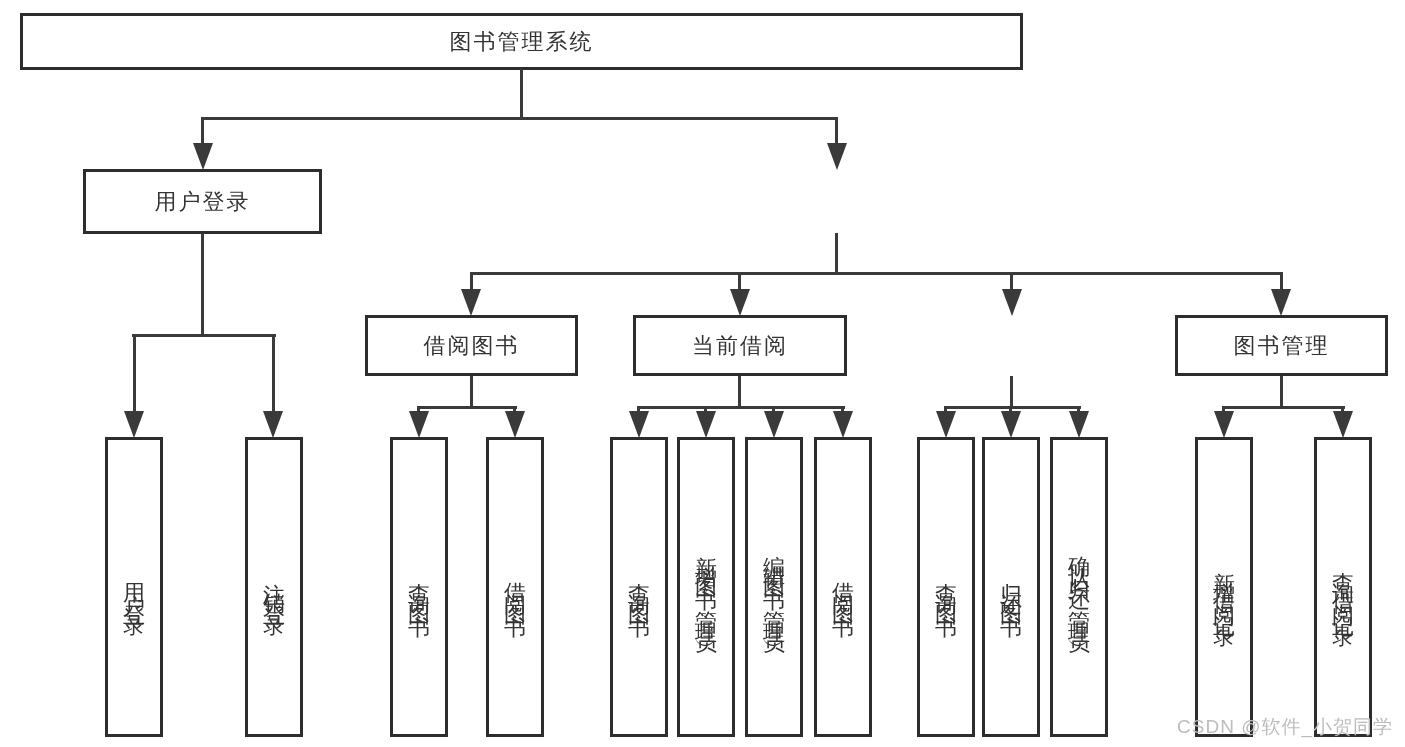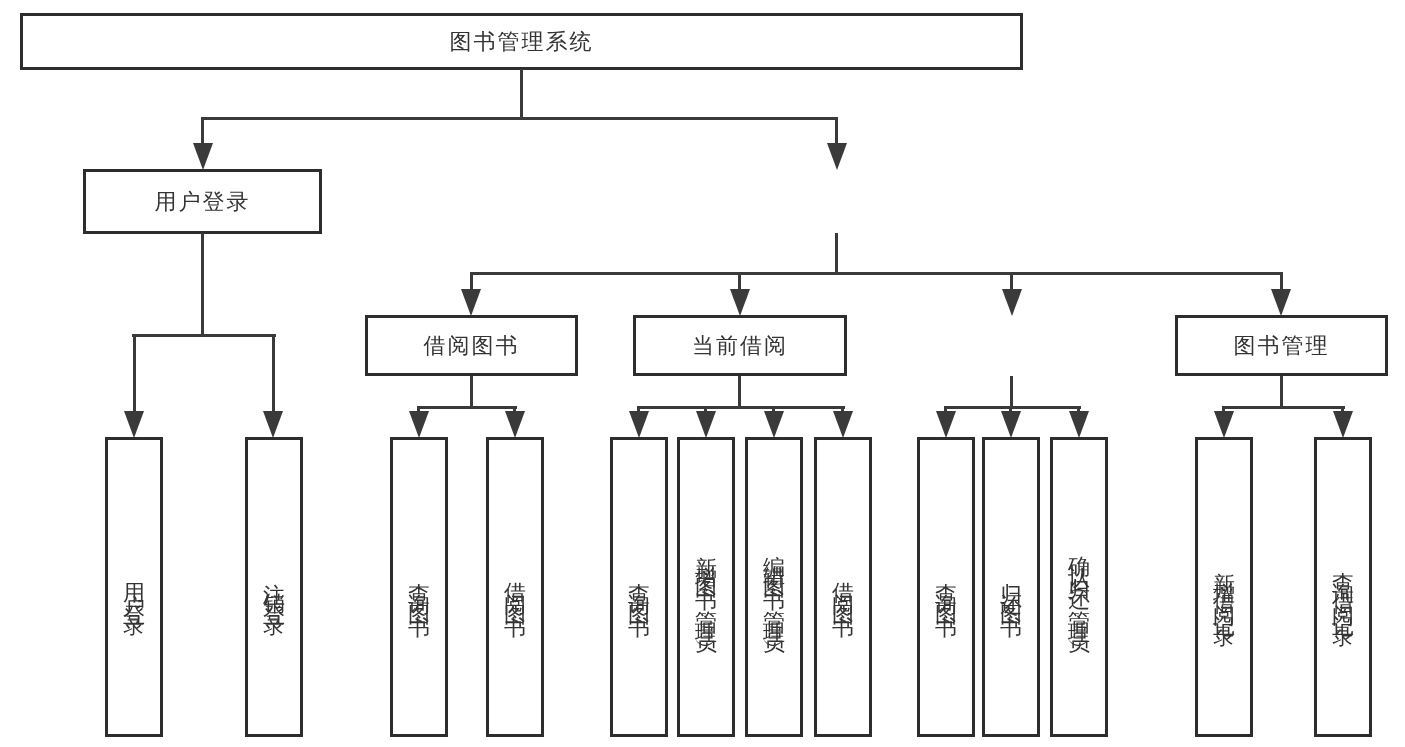--- a/index.html
+++ b/index.html
@@ -148,14 +148,15 @@
     <span class="vlabel">确认归还（管理员）</span>
   </div>
 
   <div class="box vbox" style="left:1195px;top:437px;width:58px;height:300px;">
     <span class="vlabel">新增借阅记录</span>
   </div>
   <div class="box vbox" style="left:1314px;top:437px;width:58px;height:300px;">
     <span class="vlabel">查询借阅记录</span>
   </div>
 
+  <div id="watermark">CSDN @软件_小贺同学</div>
 
 </div>
 
 </body></html>

